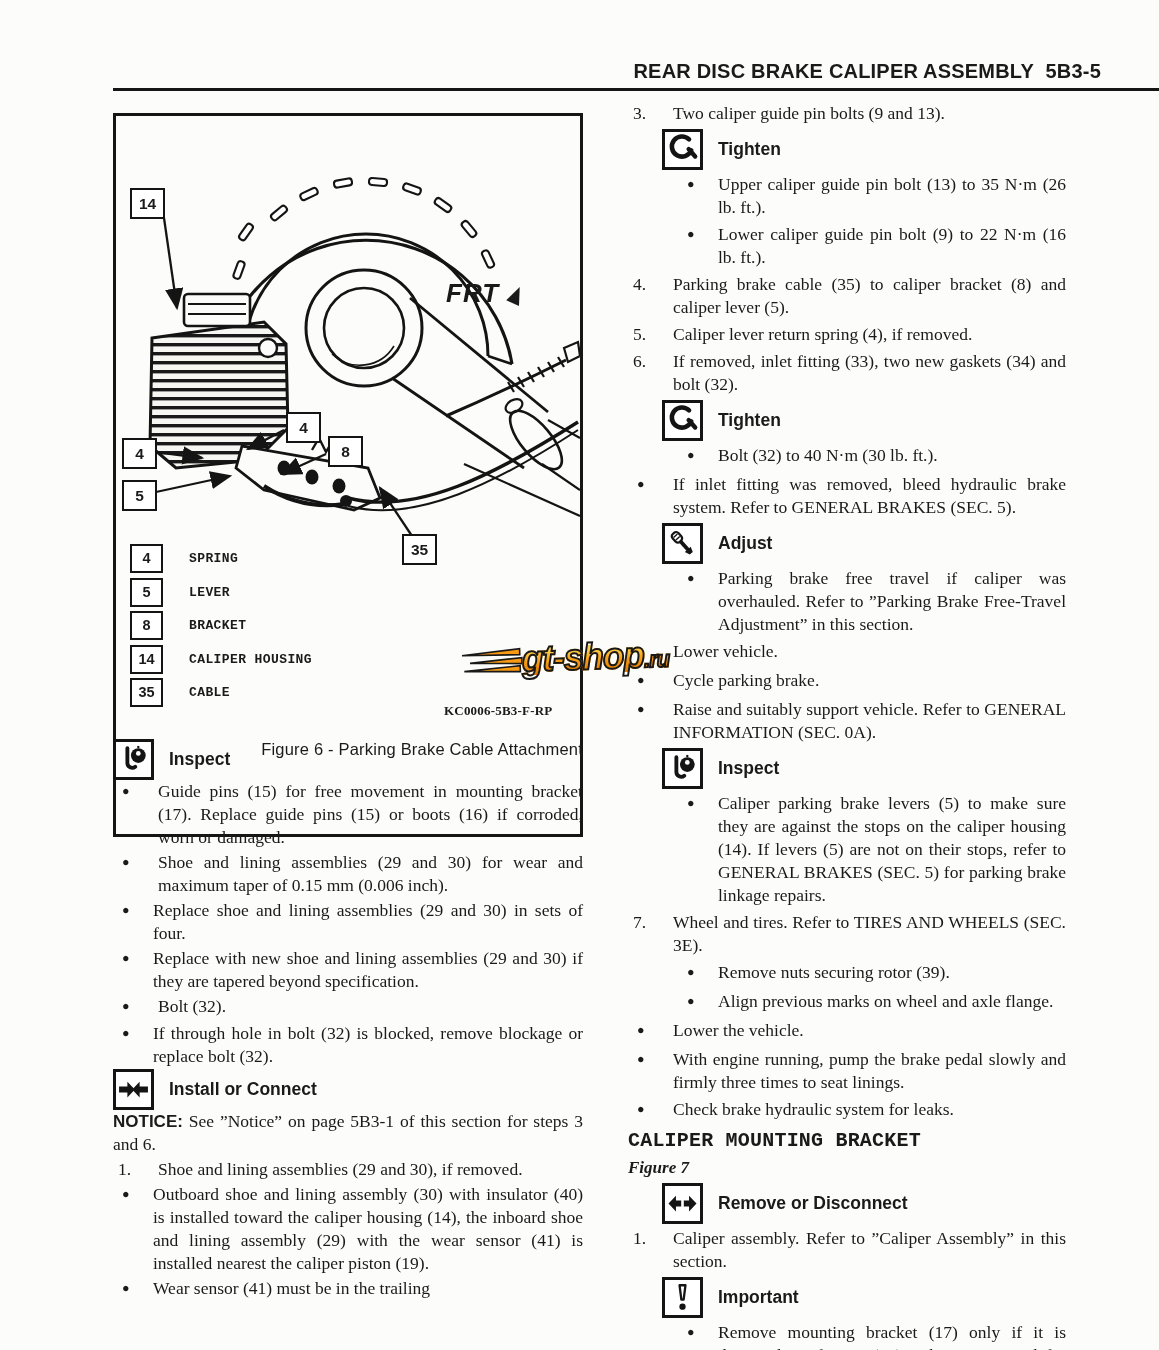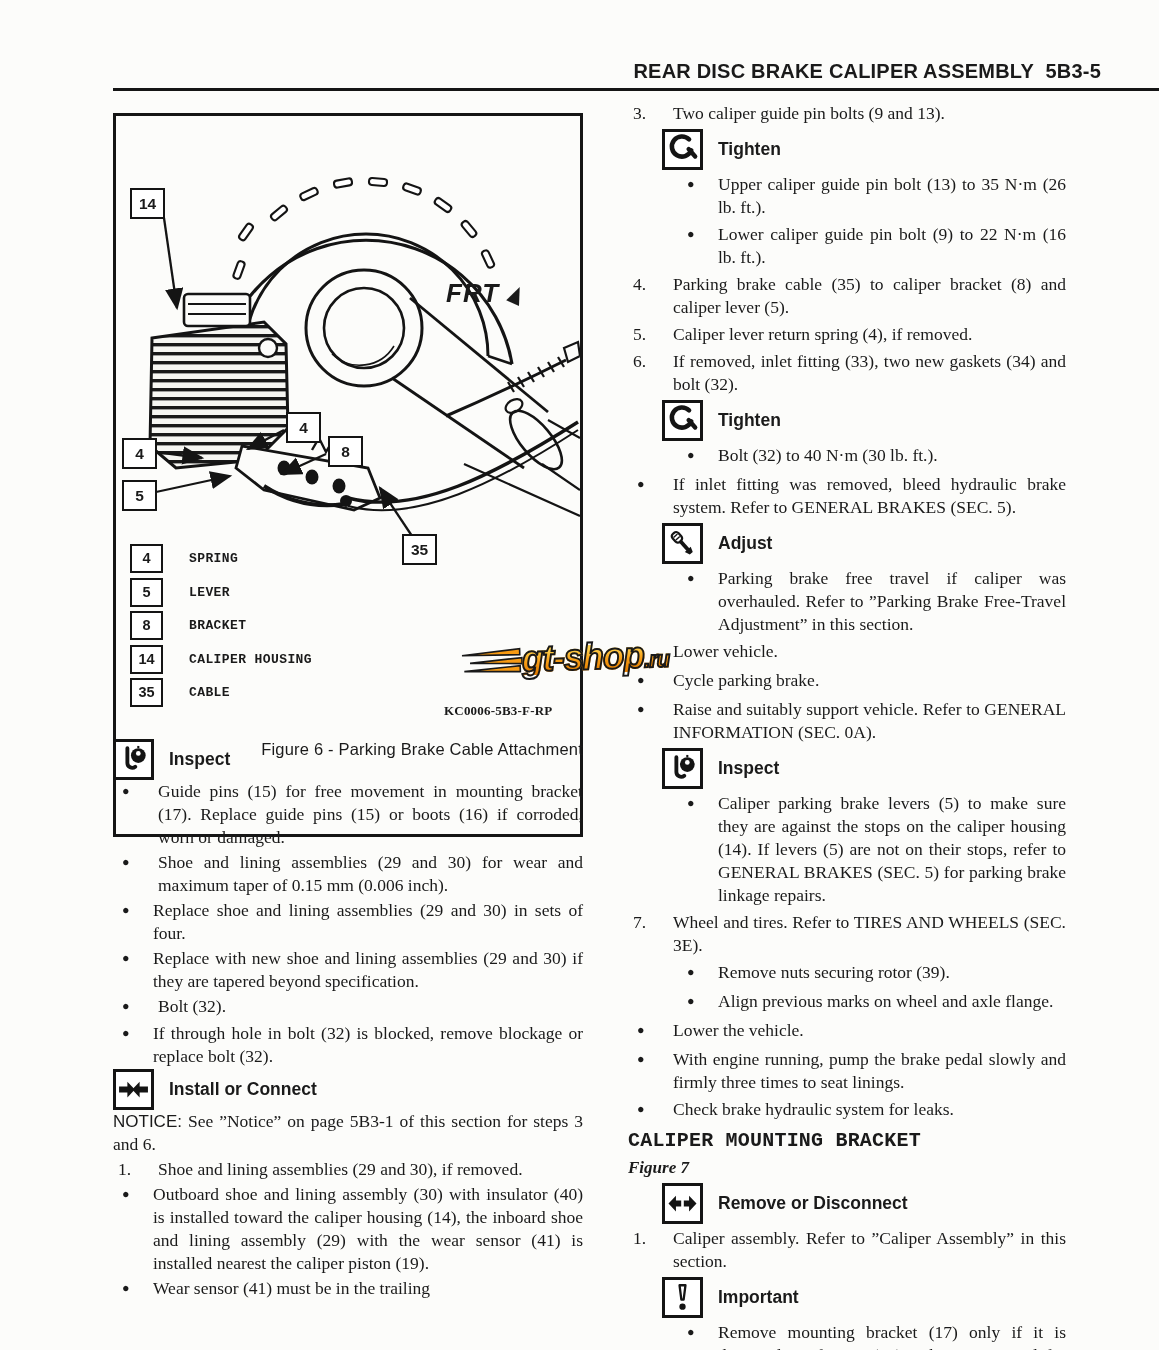--- a/index.html
+++ b/index.html
@@ -90,21 +90,21 @@
   .col-right .icon-row{margin-left:34px;}
   .icon-box{
     width:35px;height:35px;border:3px solid #141414;background:#fff;flex:0 0 auto;
     display:flex;align-items:center;justify-content:center;box-sizing:content-box;
   }
   .icon-label{
     margin-left:15px;font-family:"Liberation Sans", sans-serif;font-weight:bold;font-size:17.5px;
   }
 
   .notice{margin-left:36px;text-align:justify;}
-  .notice-label{font-family:"Liberation Sans", sans-serif;font-weight:normal;font-size:17px;}
+  .notice-label{font-family:"Liberation Sans", sans-serif;font-weight:bold;font-size:17px;}
 
   .sec-heading{
     font-family:Liberation Mono, monospace;font-weight:bold;font-size:20px;
     letter-spacing:.2px;margin-top:6px;
   }
   .fig-ref{
     font-family:Liberation Serif, serif;font-weight:bold;font-style:italic;
     font-size:17px;margin:1px 0 4px 0;
   }
 </style>

